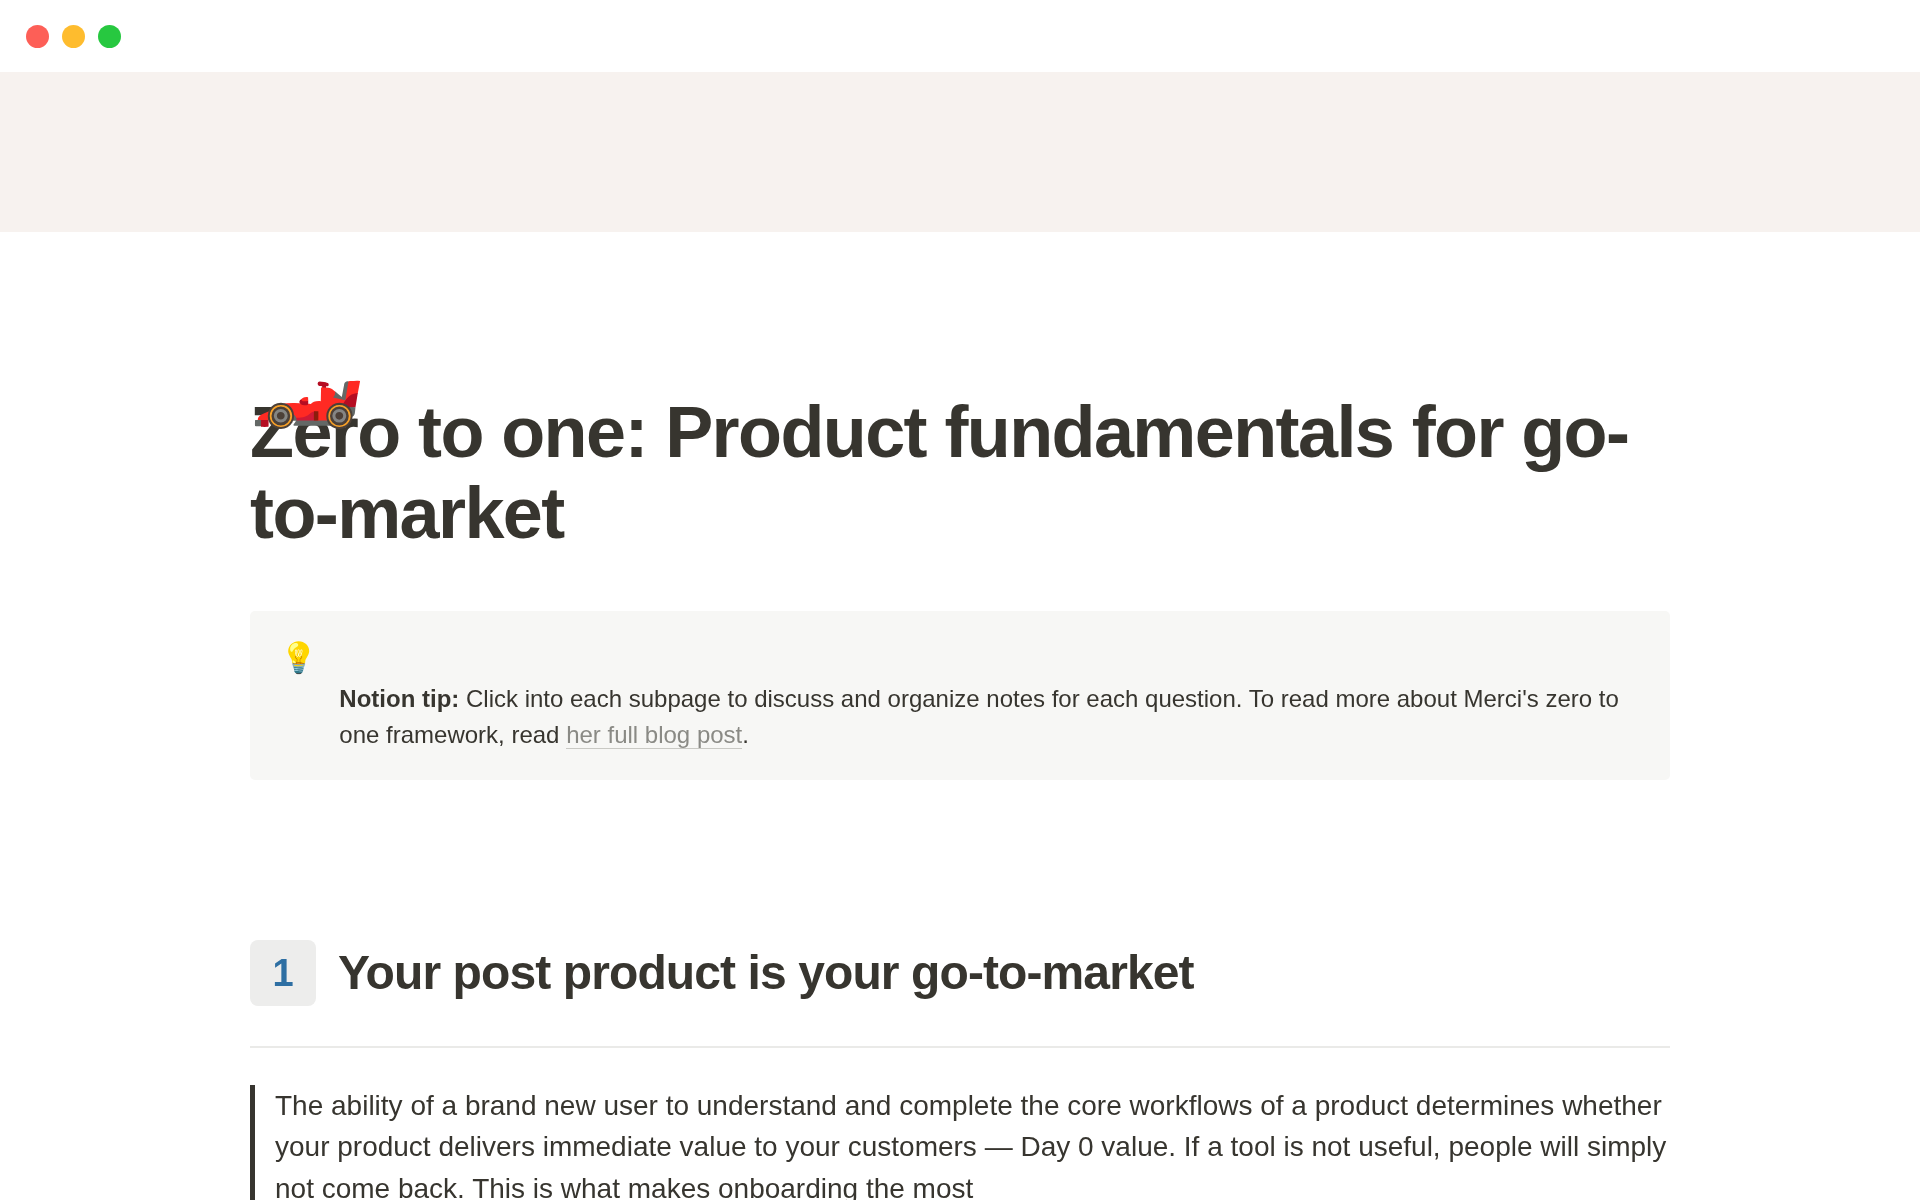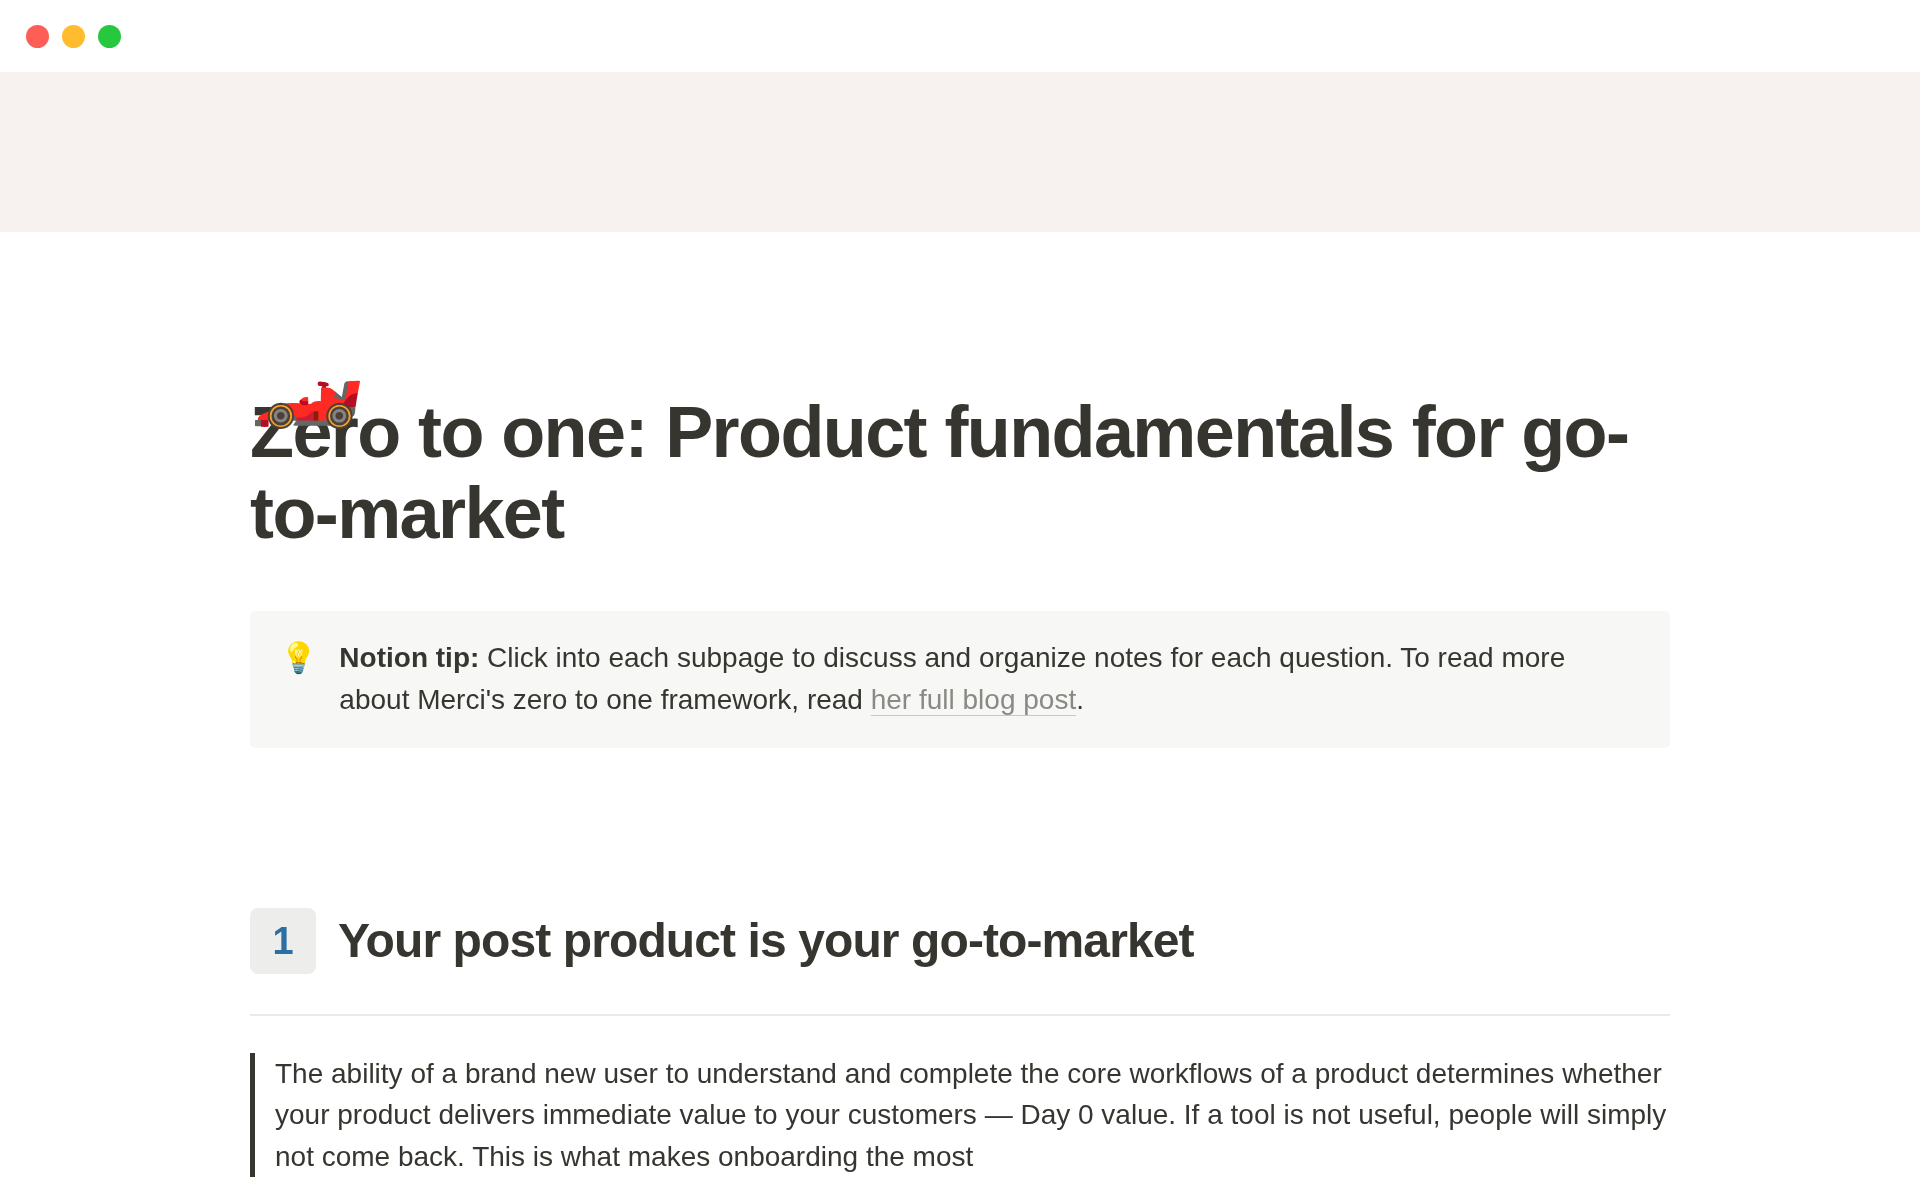--- a/index.html
+++ b/index.html
@@ -102,24 +102,25 @@
     gap: 22px;
     width: 1420px;
   }
   .callout-emoji {
     font-size: 30px;
     line-height: 1.42;
     flex: 0 0 auto;
     user-select: none;
   }
   .callout-text {
-    font-size: 28px;
+    font-size: 24px;
     line-height: 1.48;
     color: #37352F;
     flex: 1 1 auto;
+    margin-top: 44px;
   }
   .callout-text b { font-weight: 700; }
   .callout-link {
     color: #8A8A85;
     text-decoration: none;
     border-bottom: 1.5px solid #C9C9C4;
     cursor: pointer;
   }
 
   

